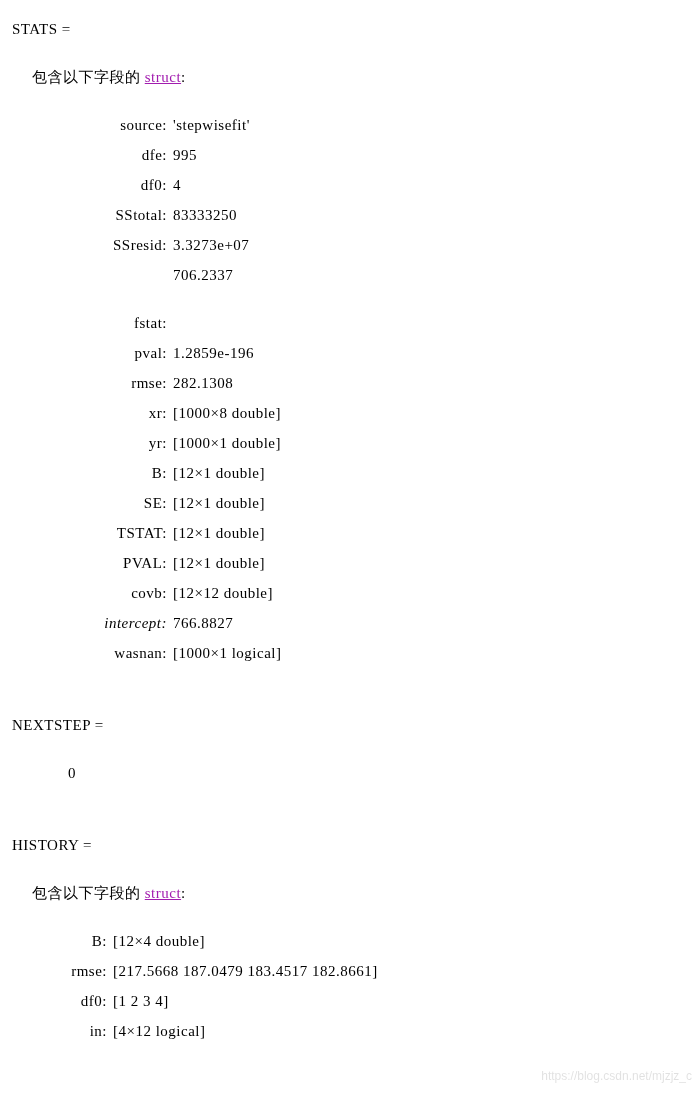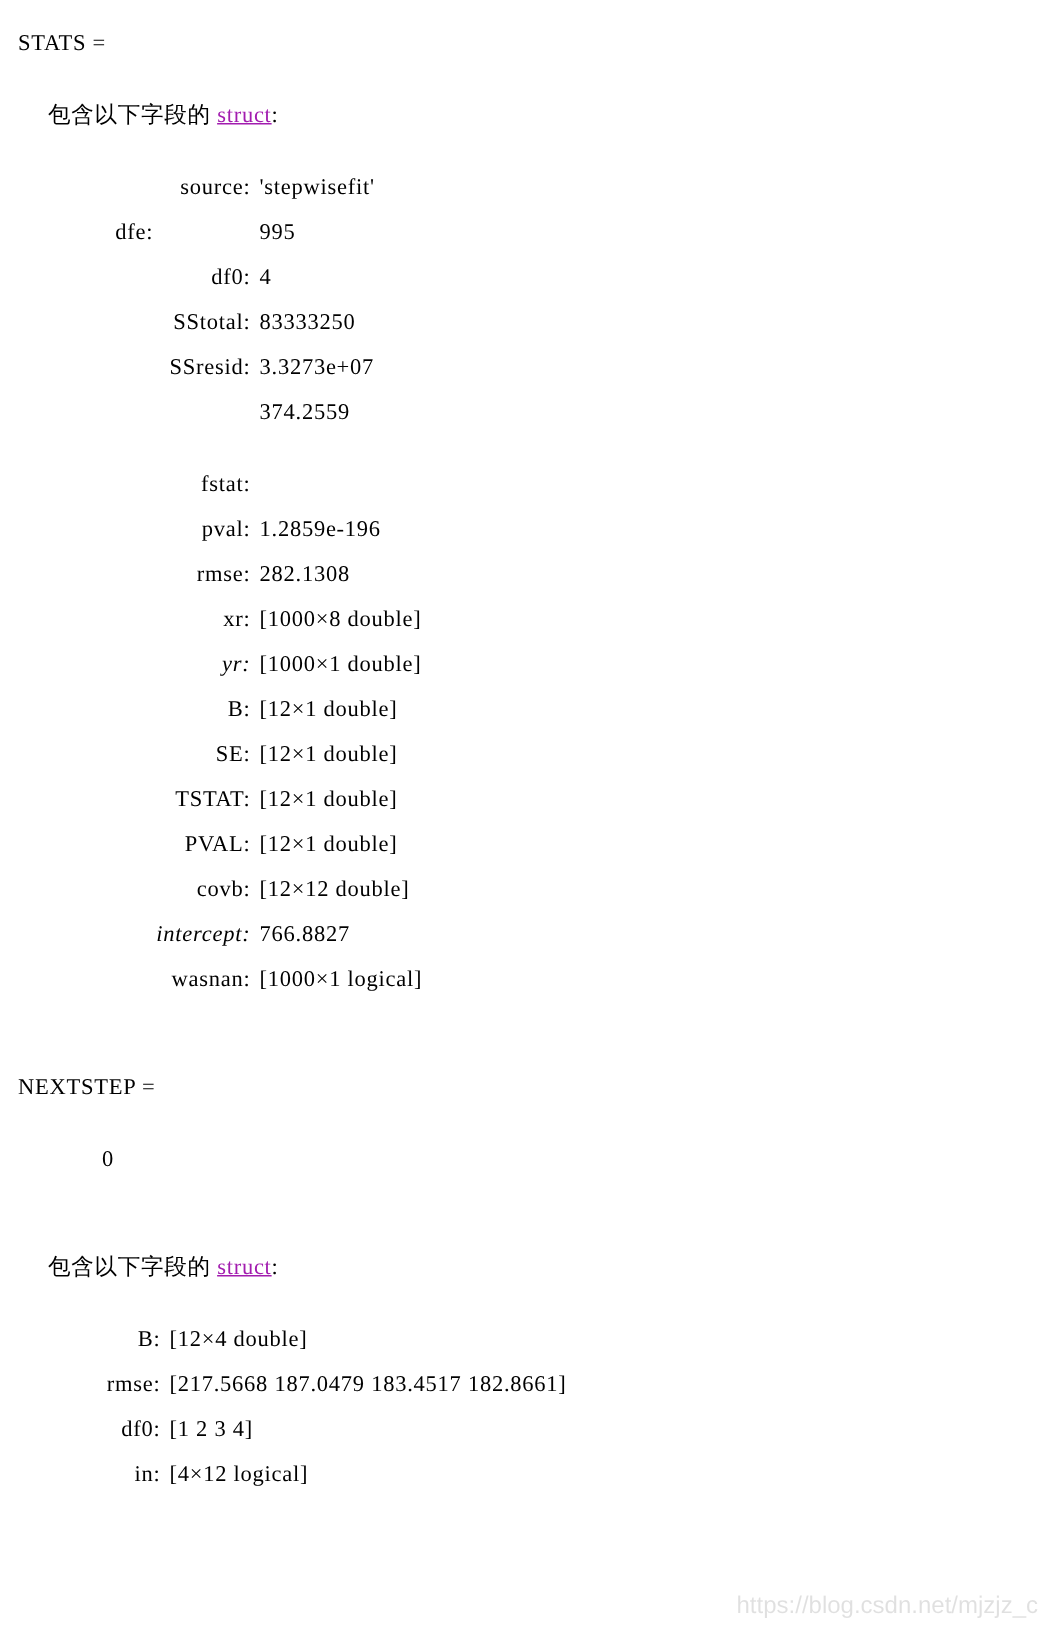--- a/index.html
+++ b/index.html
@@ -51,74 +51,74 @@
   }
   .section-gap {
     height: 12px;
   }
   .watermark {
     position: absolute;
     right: 8px;
     bottom: 8px;
     color: rgba(0,0,0,0.12);
     font-family: Arial, sans-serif;
-    font-size: 16px;
+    font-size: 12px;
     letter-spacing: 0;
   }
 </style>
 </head>
 <body>
 
 <div class="page">
 
   <div class="var-header">STATS =</div>
 
   <div class="struct-desc">
     <span>包含以下字段的 </span><span class="link">struct</span><span>:</span>
   </div>
 
   <div class="fields" id="stats-fields">
       <div class="field-row">
         <div class="field-key" style="flex: 0 0 155px;">source:</div>
         <div class="field-val">'stepwisefit'</div>
       </div>
       <div class="field-row">
-        <div class="field-key" style="flex: 0 0 155px; text-align: center;">dfe:</div>
+        <div class="field-key" style="flex: 0 0 155px;">dfe:</div>
         <div class="field-val">995</div>
       </div>
       <div class="field-row">
         <div class="field-key" style="flex: 0 0 155px;">df0:</div>
         <div class="field-val">4</div>
       </div>
       <div class="field-row">
         <div class="field-key" style="flex: 0 0 155px;">SStotal:</div>
         <div class="field-val">83333250</div>
       </div>
       <div class="field-row">
         <div class="field-key" style="flex: 0 0 155px;">SSresid:</div>
         <div class="field-val">3.3273e+07</div>
       </div>
       <div class="field-row">
         <div class="field-key" style="flex: 0 0 155px; margin-top: 48px;">fstat:</div>
-        <div class="field-val">374.2559</div>
+        <div class="field-val">706.2337</div>
       </div>
       <div class="field-row">
         <div class="field-key" style="flex: 0 0 155px;">pval:</div>
         <div class="field-val">1.2859e-196</div>
       </div>
       <div class="field-row">
         <div class="field-key" style="flex: 0 0 155px;">rmse:</div>
         <div class="field-val">282.1308</div>
       </div>
       <div class="field-row">
         <div class="field-key" style="flex: 0 0 155px;">xr:</div>
         <div class="field-val">[1000×8 double]</div>
       </div>
       <div class="field-row">
-        <div class="field-key" style="flex: 0 0 155px; font-style: italic;">yr:</div>
+        <div class="field-key" style="flex: 0 0 155px;">yr:</div>
         <div class="field-val">[1000×1 double]</div>
       </div>
       <div class="field-row">
         <div class="field-key" style="flex: 0 0 155px;">B:</div>
         <div class="field-val">[12×1 double]</div>
       </div>
       <div class="field-row">
         <div class="field-key" style="flex: 0 0 155px;">SE:</div>
         <div class="field-val">[12×1 double]</div>
       </div>
@@ -144,20 +144,21 @@
       </div>
     </div>
 
   <div class="section-gap"></div>
 
   <div class="var-header">NEXTSTEP =</div>
   <div class="scalar-value">0</div>
 
   <div class="section-gap"></div>
 
+  <div class="var-header">HISTORY =</div>
 
   <div class="struct-desc">
     <span>包含以下字段的 </span><span class="link">struct</span><span>:</span>
   </div>
 
   <div class="fields" id="history-fields">
       <div class="field-row">
         <div class="field-key" style="flex: 0 0 95px;">B:</div>
         <div class="field-val">[12×4 double]</div>
       </div>

